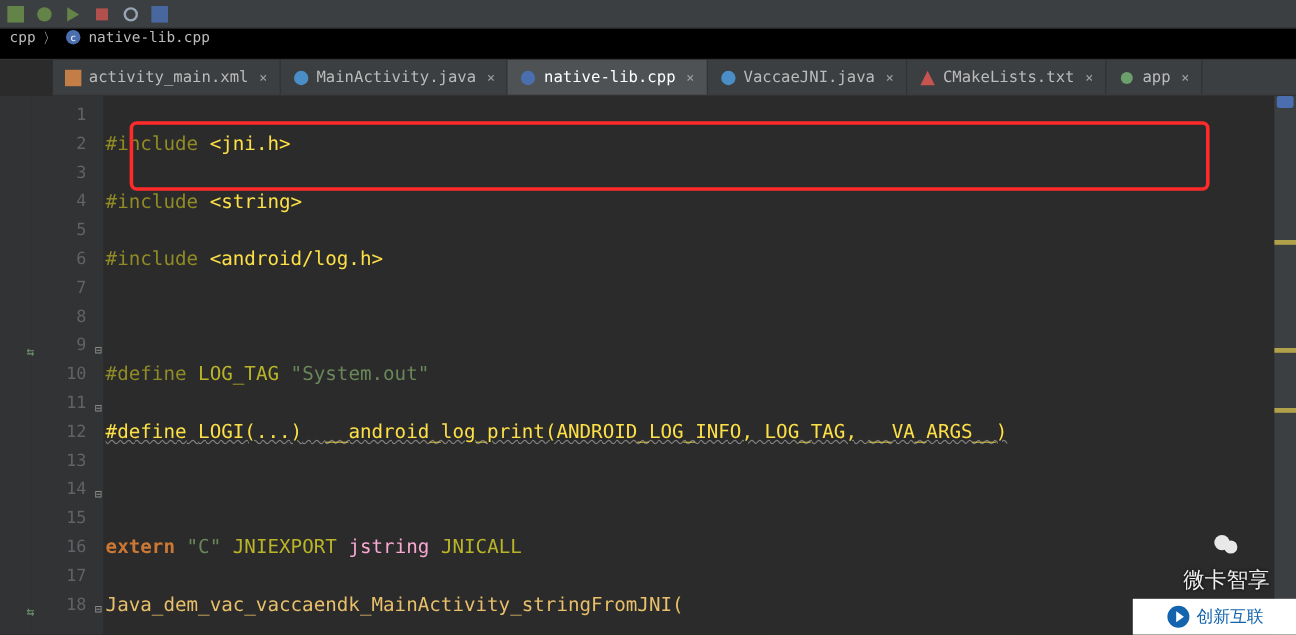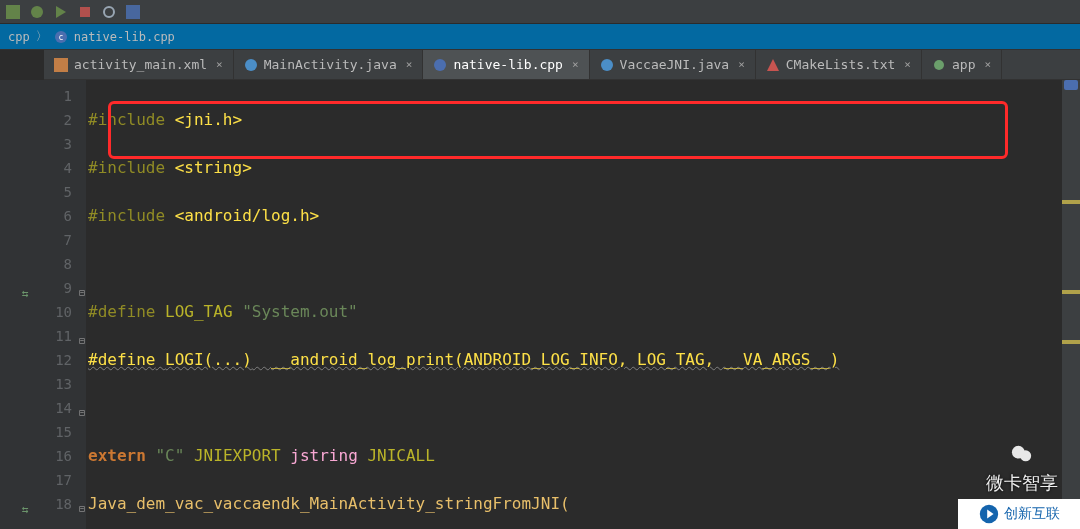--- a/index.html
+++ b/index.html
@@ -1,21 +1,21 @@
 <!DOCTYPE html>
 <html><head>
 <meta charset="utf-8">
 <style>
 * { margin:0; padding:0; box-sizing:border-box; }
 body { width:1080px; height:529px; background:#2b2b2b; font-family:"Consolas","Monaco",monospace; font-size:13px; color:#a9b7c6; overflow:hidden; position:relative; }
 
 .toolbar { height:24px; background:#3c3f41; border-bottom:1px solid #2b2b2b; display:flex; align-items:center; padding:0 6px; gap:10px; }
 .toolbar .ticon { width:14px; height:14px; opacity:.85; }
 
-.breadcrumb { height:26px; background:#0369a1; display:flex; align-items:center; padding:0 8px; gap:6px; border-bottom:1px solid #323232; color:#bbb; font-size:12px; }
+.breadcrumb { height:26px; background:#000000; display:flex; padding:0 8px; gap:6px; border-bottom:1px solid #323232; color:#bbb; font-size:12px; }
 
 .tabstrip { height:30px; background:#3c3f41; display:flex; align-items:stretch; border-bottom:1px solid #323232; overflow:hidden;margin-left:44px; }
 .tab { display:flex; align-items:center; gap:6px; padding:0 10px; border-right:1px solid #323232; color:#bbbbbb; font-size:13px; white-space:nowrap; }
 .tab.active { background:#4e5254; color:#fff; }
 .tab .closex { font-size:11px; color:#a0a0a0; margin-left:3px; }
 .tab .ficon { width:14px; height:14px; }
 
 .editor { display:flex; height:calc(529px - 24px - 26px - 30px); background:#2b2b2b; position:relative; }
 .leftgutter { width:26px; background:#313335; }
 .gutter { width:60px; background:#313335; color:#606366; text-align:right; padding-top:4px; font-size:14px; line-height:24px; }
@@ -37,21 +37,21 @@
 .redbox { position:absolute; border:3px solid #ff2a2a; border-radius:6px; left:108px; top:101px; width:900px; height:58px; pointer-events:none; }
 .wavy { text-decoration: underline wavy #808080; text-decoration-thickness:1px; }
 
 .scroller { position:absolute; right:0; top:80px; bottom:0; width:18px; background:#3c3f41; }
 .scroller .thumb { position:absolute; left:2px; right:2px; top:0; height:90px; background:#5a5d5f; border-radius:2px;}
 .scroller .warnm { position:absolute; right:0; width:18px; height:4px; background:#b0a14a; }
 .scroller .top { top:0; height:10px; background:#4b6eaf; }
 
 .watermark { position:absolute; right:22px; bottom:34px; color:#efefef; font-family:"Microsoft YaHei",sans-serif; font-size:18px; display:flex; align-items:center; gap:6px; text-shadow:0 0 3px #000;flex-direction:column; }
 .watermark .wxicon { width:26px; height:22px; }
-.watermark2 { position:absolute; right:0; bottom:0; height:30px; width:122px; background:#fff; color:#1464ad; font-family:"Microsoft YaHei",sans-serif; font-size:14px; display:flex; align-items:center; justify-content:center; gap:4px; }
+.watermark2 { position:absolute; right:0; bottom:0; height:30px; width:136px; background:#fff; color:#1464ad; font-family:"Microsoft YaHei",sans-serif; font-size:14px; display:flex; align-items:center; justify-content:center; gap:4px; }
 .watermark2 svg { width:22px; height:22px; }
 </style>
 </head>
 <body>
 
 <div class="toolbar">
   <svg class="ticon">
       <rect width="14" height="14" fill="#6a8f4b"></rect>
     </svg>
   <svg class="ticon">

